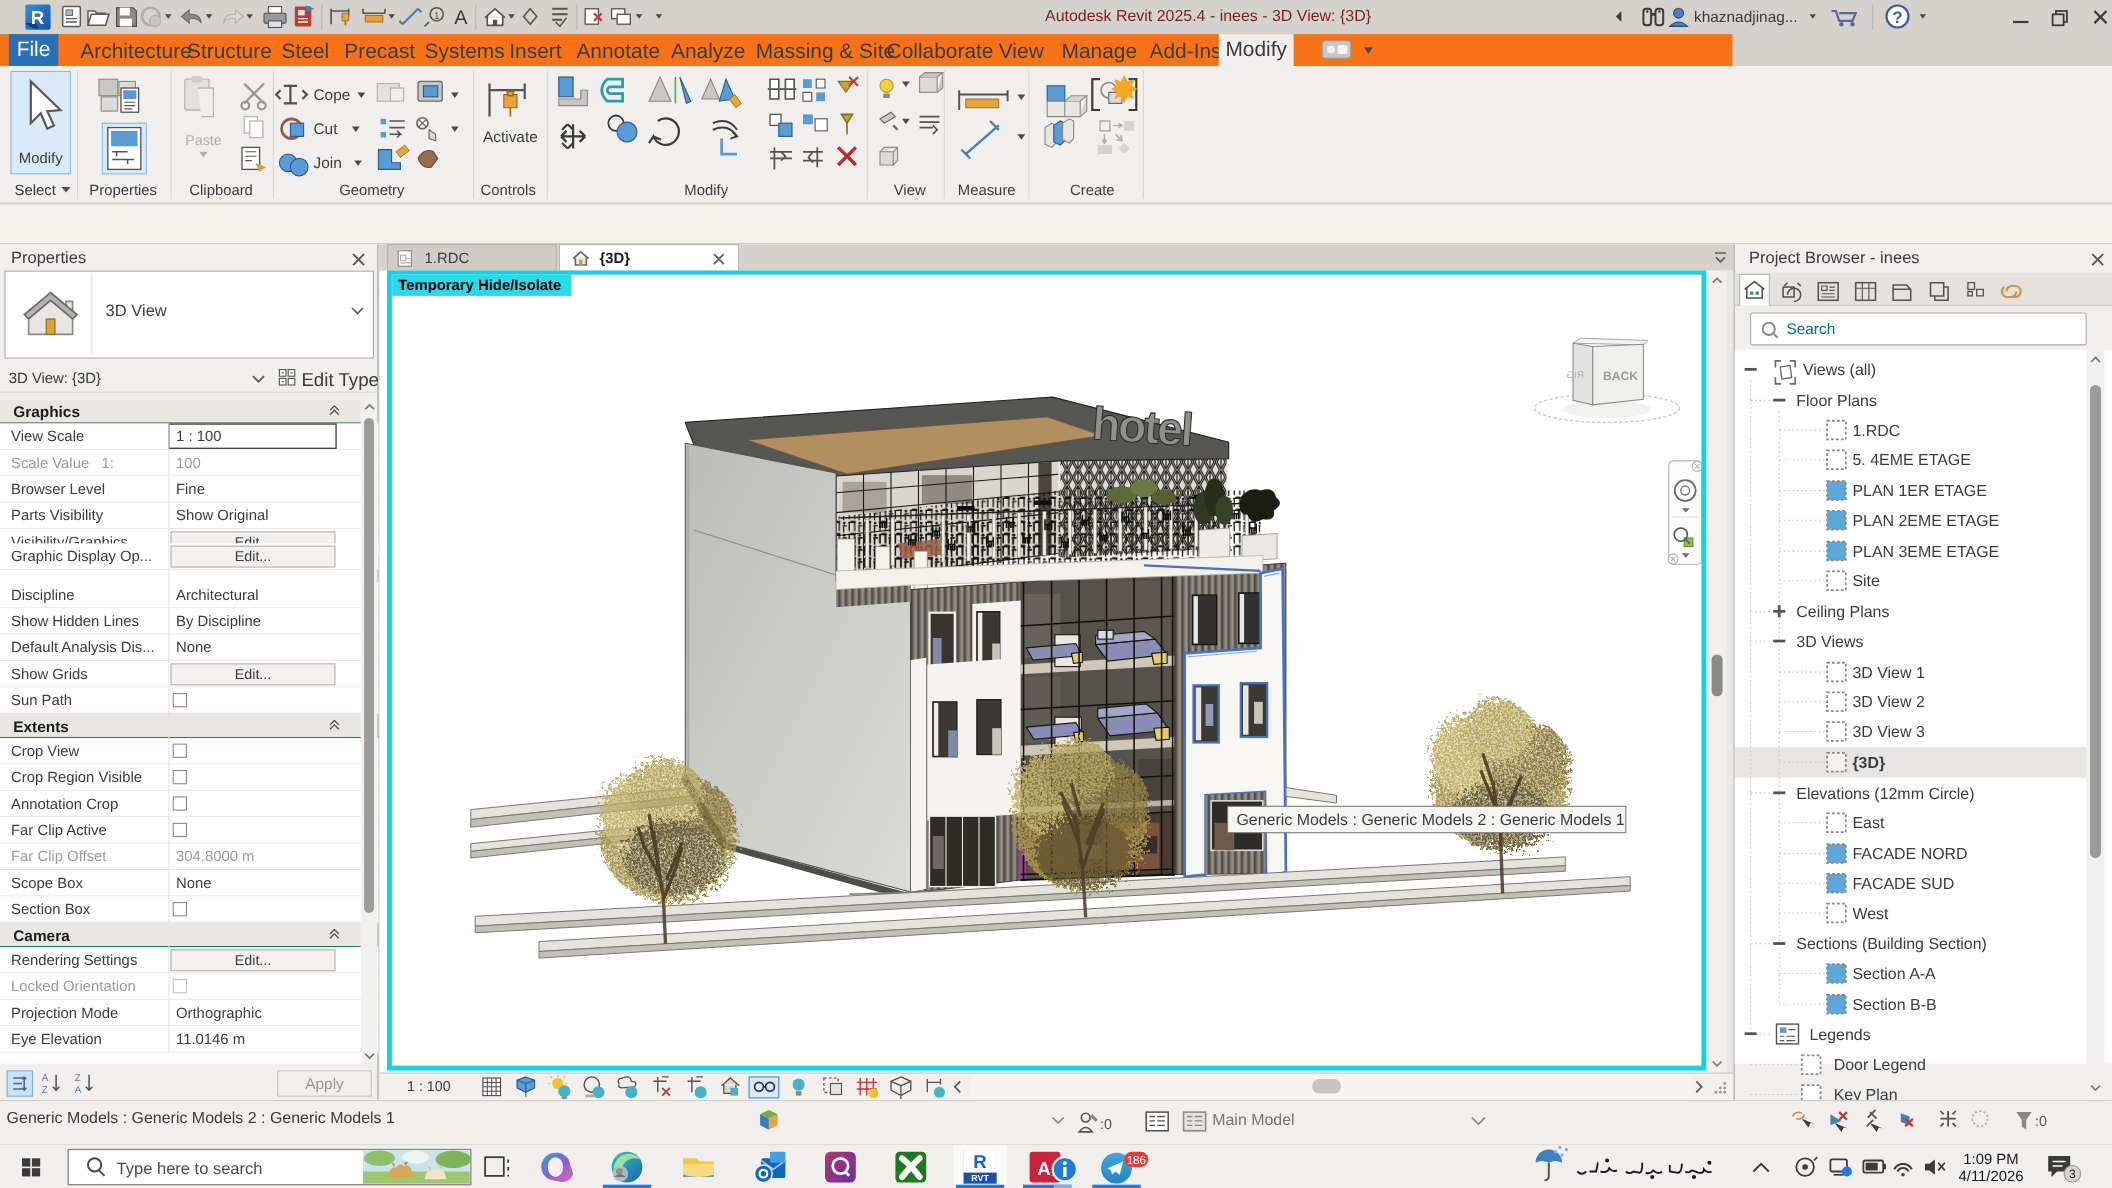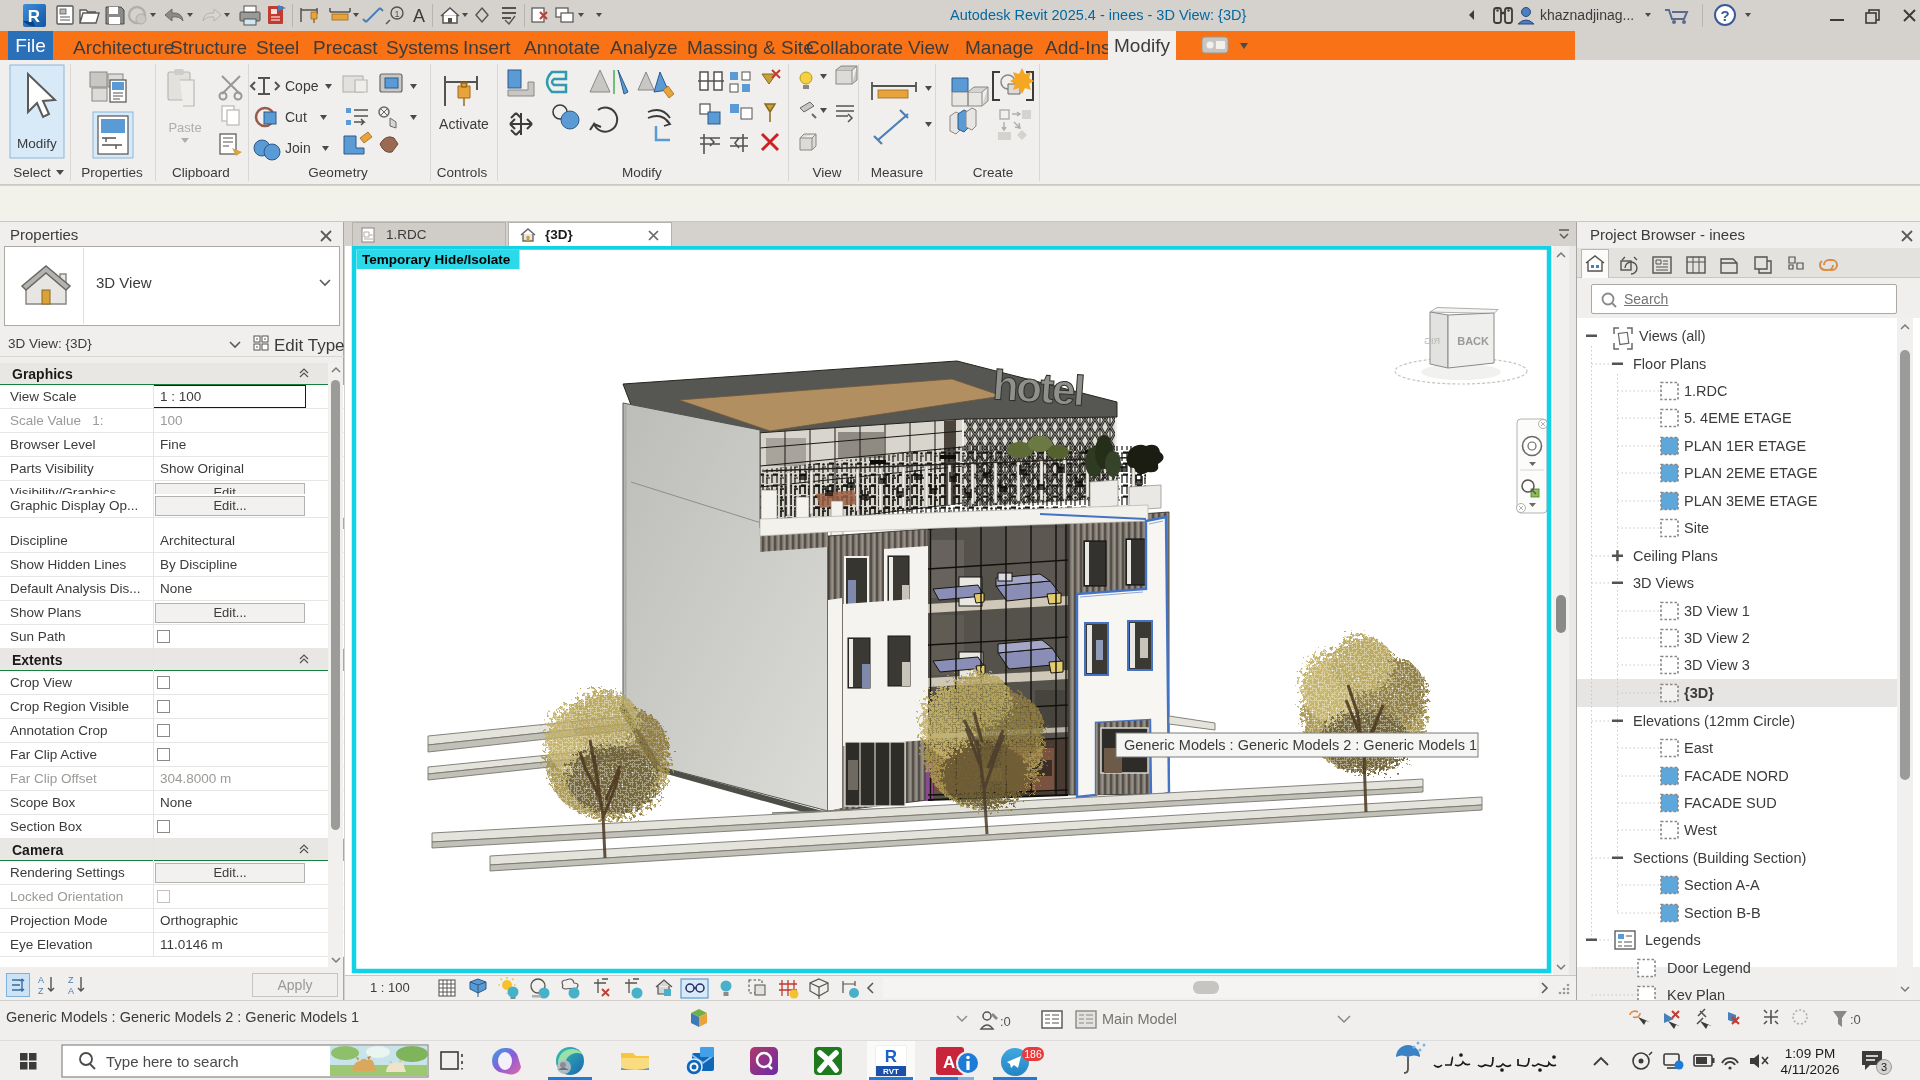--- a/index.html
+++ b/index.html
@@ -96,21 +96,21 @@
       <rect x="524" y="4" width="1" height="23" fill="#b7b5b2"></rect>
 
       <rect x="532" y="8" width="12" height="14" fill="#fff" stroke="#55534f" stroke-width="1.2"></rect>
       <path d="M540,12 l7,7 M547,12 l-7,7" stroke="#C23B30" stroke-width="2"></path>
 
       <rect x="556" y="8" width="12" height="9" fill="#fff" stroke="#55534f" stroke-width="1.2"></rect>
       <rect x="561" y="13" width="12" height="9" fill="#fff" stroke="#55534f" stroke-width="1.2"></rect>
       <use href="#dd" x="578" y="13"></use>
       <use href="#dd" x="596" y="13"></use>
     </svg>
-    <div class="txt" style="left:950px;top:7px;font-size:14.5px;color:#0369a1;">Autodesk Revit 2025.4 - inees - 3D View: {3D}</div>
+    <div class="txt" style="left:950px;top:7px;font-size:14.5px;color:#7f1d1d;">Autodesk Revit 2025.4 - inees - 3D View: {3D}</div>
     <svg class="abs" style="left:1460px;top:0" width="460" height="31" viewBox="0 0 460 31">
       <path d="M14,10 l-5,5 5,5 Z" fill="#3b3b39"></path>
 
       <g fill="none" stroke="#3b3b39" stroke-width="1.8">
         <rect x="34" y="8" width="7" height="15" rx="2.5"></rect>
         <rect x="45" y="8" width="7" height="15" rx="2.5"></rect>
         <path d="M41,13 h4" stroke-width="2.5"></path>
         <circle cx="37.5" cy="10.5" r="1.2" fill="#3b3b39" stroke="none"></circle>
         <circle cx="48.5" cy="10.5" r="1.2" fill="#3b3b39" stroke="none"></circle>
       </g>
@@ -391,21 +391,21 @@
       </div>
     <div class="prow" style="top:331px;">
         <span class="plbl">Show Hidden Lines</span>
         <span class="pval">By Discipline</span>
       </div>
     <div class="prow" style="top:355px;">
         <span class="plbl">Default Analysis Dis...</span>
         <span class="pval">None</span>
       </div>
     <div class="prow" style="top:379px;">
-        <span class="plbl">Show Plans</span>
+        <span class="plbl">Show Grids</span>
         <span class="pbtn">Edit...</span>
       </div>
     <div class="prow" style="top:403px;">
         <span class="plbl">Sun Path</span>
         <span class="pcb"></span>
       </div>
     <div class="abs phdr" style="top:427px;">Extents <svg class="abs" style="right:18px;top:5px" width="12" height="12">
           <path d="M2,9 l4,-4 4,4 M2,5 l4,-4 4,4" stroke="#55534f" stroke-width="1.2" fill="none"></path>
         </svg></div>
     <div class="prow" style="top:449px;">
@@ -921,21 +921,21 @@
       <g stroke="#D98E4A" fill="none" stroke-width="2">
         <path d="M243,14 a5,5 0 0 1 5,-5 h3 a5,5 0 0 1 0,10 h-2 M252,14 a5,5 0 0 1 -5,5 h-3 a5,5 0 0 1 -3,-9"></path>
       </g>
     </svg>
 
     <div class="abs" style="left:14px;top:62px;width:306px;height:30px;background:#fff;border:1px solid #ABA9A6;border-radius:2px;">
       <svg class="abs" style="left:8px;top:6px" width="18" height="18">
           <circle cx="8" cy="8" r="5.5" fill="none" stroke="#8a8886" stroke-width="1.8"></circle>
           <path d="M12,12 l4,4" stroke="#8a8886" stroke-width="1.8"></path>
         </svg>
-      <div class="txt" style="left:32px;top:6px;font-size:14px;color:#737373;text-decoration:underline;">Search</div>
+      <div class="txt" style="left:32px;top:6px;font-size:14px;color:#0369a1;">Search</div>
     </div>
 
     <div class="abs" style="left:0;top:96px;width:344px;height:649px;background:#fff;"></div>
     <div id="tree" class="abs" style="left:0;top:96px;width:344px;height:682px;">
       <svg width="344" height="682" viewBox="0 0 344 682" font-family="Liberation Sans, sans-serif" font-size="14.5">
         <rect x="0" y="361" width="320" height="28" fill="#E6E5E4"></rect>
 
         <g stroke="#C9C7C4" stroke-width="1" stroke-dasharray="1.5,2.5" fill="none">
           <path d="M14.5,28 V622 M40.5,56 V595"></path>
           <path d="M14.5,46 H36 M14.5,238 H36 M14.5,265 H36 M14.5,403 H36 M14.5,540 H36"></path>

